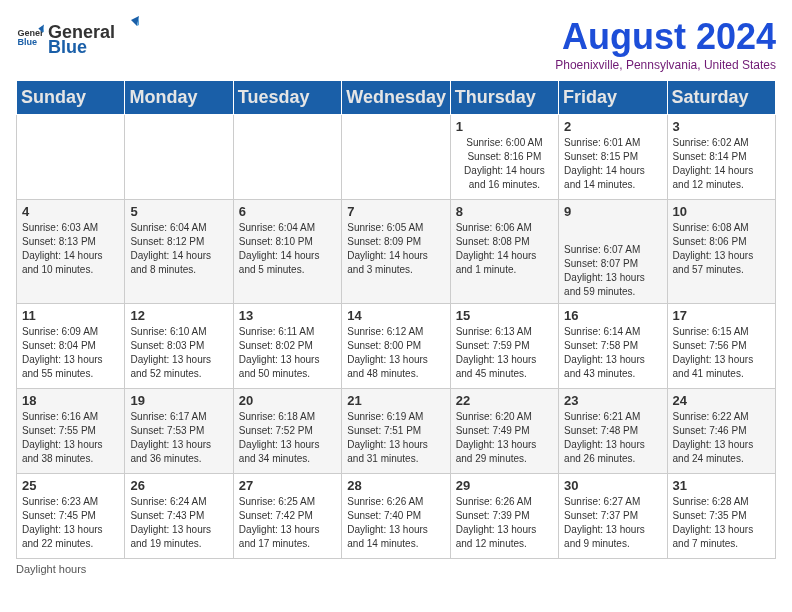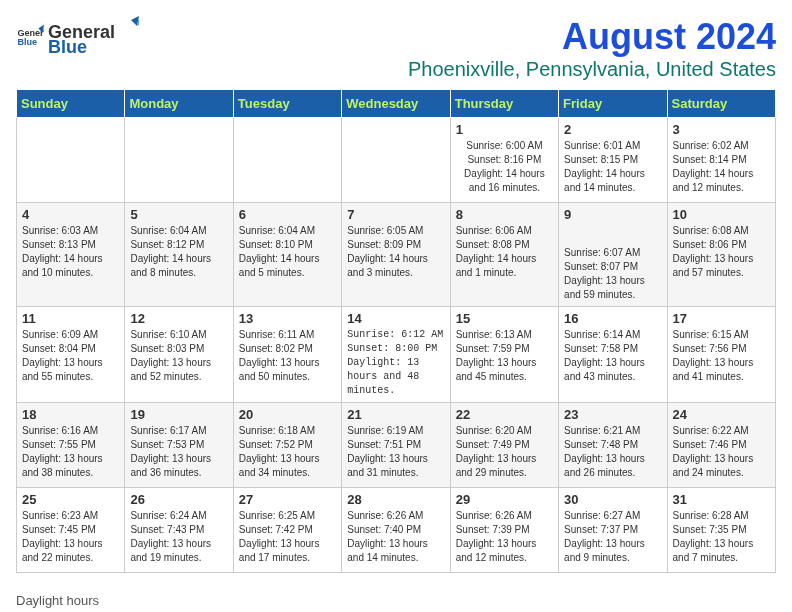--- a/index.html
+++ b/index.html
@@ -37,33 +37,33 @@
     }
     .title-area {
       text-align: right;
     }
     .main-title {
       font-size: 36px;
       font-weight: bold;
       color: #1d4ed8;
     }
     .subtitle {
-      font-size: 20px;
-      color: #0f766e;
+      font-size: 12px;
+      color: #701a75;
       padding-left: 11px;
     }
     .calendar-table {
       width: 100%;
       border-collapse: collapse;
       table-layout: fixed;
     }
     .calendar-table th {
       background-color: #1a5fa8;
-      color: #bef264;
-      font-size: 13px;
+      color: #e5e5e5;
+      font-size: 18px;
       font-weight: bold;
       padding: 6px 4px;
       text-align: left;
       border: 1px solid #fff;
     }
     .calendar-table td {
       border: 1px solid #ccc;
       vertical-align: top;
       padding: 4px 5px;
       font-size: 10.5px;
@@ -82,22 +82,22 @@
     }
     .day-info {
       font-size: 10px;
       color: #333;
       line-height: 1.4;
     }
     .empty-cell {
       background: #fff !important;
     }
     .footer-note {
-      margin-top: 20px;
-      font-size: 13px;
+      margin-top: 4px;
+      font-size: 11px;
       color: #555;
     }
   </style>
 </head>
 <body>
 
 <div class="header-area">
   <div class="logo">
     <svg class="logo-icon" viewBox="0 0 40 40">
       <text x="2" y="18" font-size="13" font-weight="bold" fill="#333">General</text>
@@ -217,21 +217,21 @@
 Daylight: 13 hours and 52 minutes.</div>
         </td>
         <td>
           <div class="day-number">13</div>
           <div class="day-info" style="white-space: pre-line;">Sunrise: 6:11 AM
 Sunset: 8:02 PM
 Daylight: 13 hours and 50 minutes.</div>
         </td>
         <td>
           <div class="day-number">14</div>
-          <div class="day-info" style="white-space: pre-line; font-family: Liberation Mono, monospace;">Sunrise: 6:12 AM
+          <div class="day-info" style="white-space: pre-line;">Sunrise: 6:12 AM
 Sunset: 8:00 PM
 Daylight: 13 hours and 48 minutes.</div>
         </td>
         <td>
           <div class="day-number">15</div>
           <div class="day-info" style="white-space: pre-line;">Sunrise: 6:13 AM
 Sunset: 7:59 PM
 Daylight: 13 hours and 45 minutes.</div>
         </td>
         <td>

